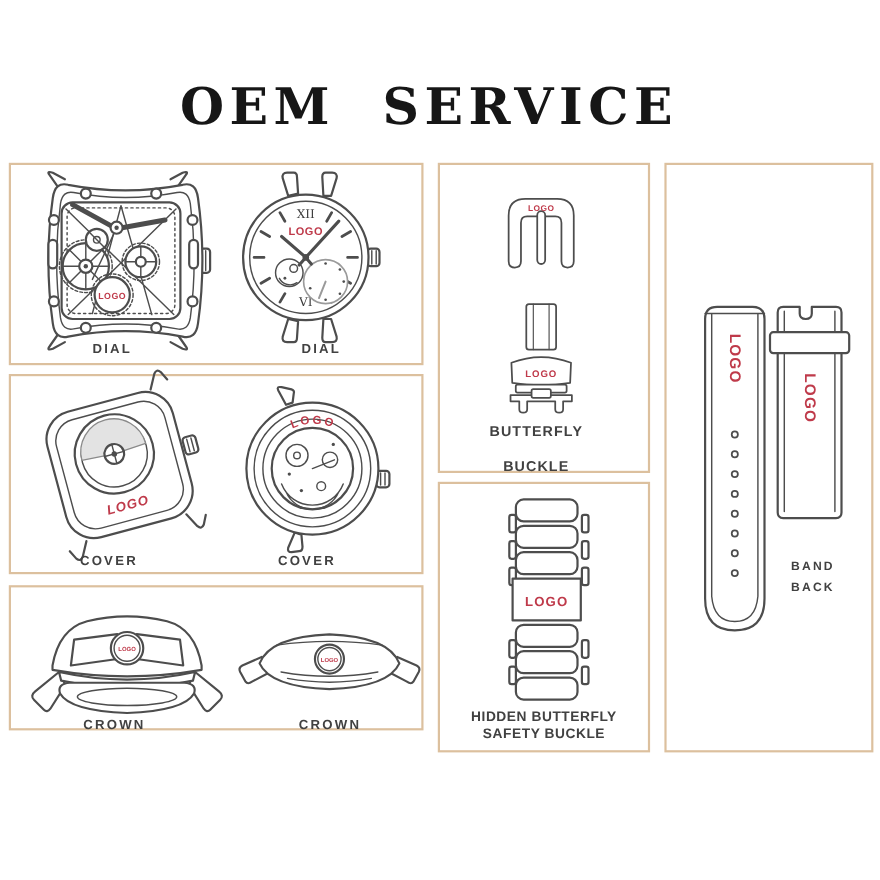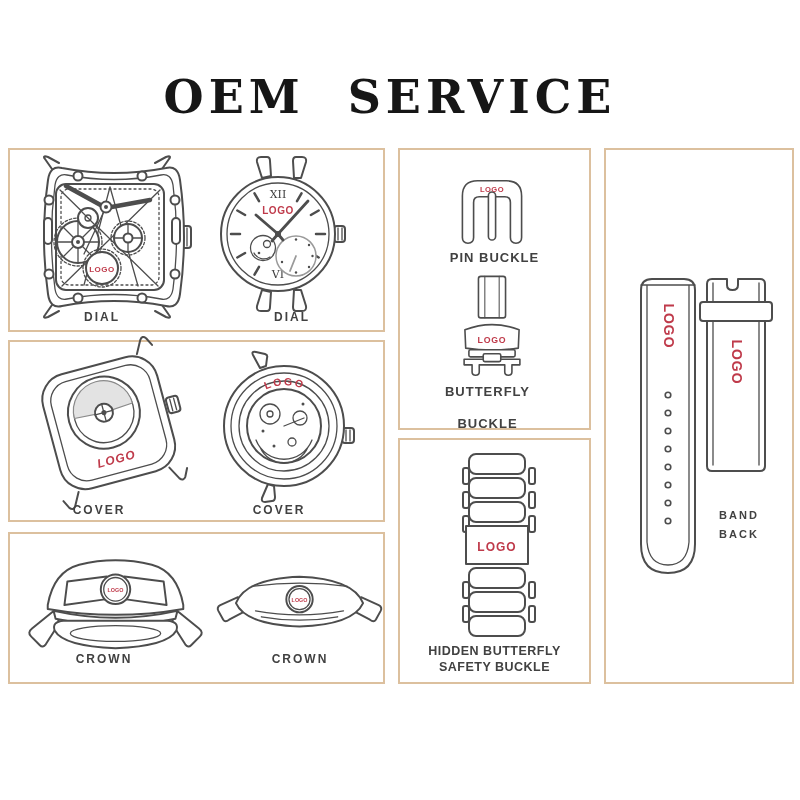--- a/index.html
+++ b/index.html
@@ -161,21 +161,21 @@
         <text class="logo-red" font-size="10.5" letter-spacing="2">
           <textPath href="#cArc" startOffset="52%" text-anchor="middle">LOGO</textPath>
         </text>
       </g>
     </svg>
 
     <div class="lbl lbl-lg" style="left:29px;top:161px;width:120px;">COVER</div>
     <div class="lbl lbl-lg" style="left:209px;top:161px;width:120px;">COVER</div>
   </div>
 
-  <div class="panel" style="left:8px;top:532px;width:377px;height:152px;">
+  <div class="panel" style="left:8px;top:532px;width:377px;height:132px;">
 
     <svg style="left:10px;top:16px;" width="192" height="110" viewBox="0 0 195 112">
       <g class="art">
         <path class="fw" d="M34,62 L12,80 Q7,84 11,88 L20,97 Q23,100 26,96 L40,74 Z"></path>
         <path class="fw" d="M160,62 L182,80 Q187,84 183,88 L174,97 Q171,100 168,96 L154,74 Z"></path>
         <path class="fw" d="M28,56 Q34,22 60,15 Q97,6 134,15 Q160,22 166,56 L166,60 Q97,72 28,60 Z"></path>
         <path class="fw" d="M48,32 L88,27 L88,50 L45,56 Z"></path>
         <path class="fw" d="M106,27 L146,32 L149,56 L106,50 Z"></path>
         <path class="fw" d="M34,62 Q97,76 160,62 L158,70 Q97,83 36,70 Z"></path>
         <path class="fw" d="M44,72 L150,72 Q162,73 159,82 Q150,98 97,100 Q44,98 35,82 Q32,73 44,72 Z"></path>
@@ -205,21 +205,20 @@
 
   <div class="panel" style="left:398px;top:148px;width:193px;height:282px;">
 
     <svg style="left:52px;top:22px;" width="80" height="76" viewBox="0 0 100 95">
       <g class="art">
         <path class="fw" d="M20,89 Q13,89 13,82 L13,30 Q13,11 32,11 L68,11 Q87,11 87,30 L87,82 Q87,89 80,89 Q73,89 73,82 L73,38 Q73,31 66,31 L34,31 Q27,31 27,38 L27,82 Q27,89 20,89 Z"></path>
         <rect class="fw" x="45.5" y="25" width="9" height="60" rx="4.5"></rect>
         <text class="logo-red" x="50" y="24.5" font-size="9.5" text-anchor="middle" letter-spacing="0.5">LOGO</text>
       </g>
     </svg>
-    <div class="lbl lbl-md" style="left:0px;top:100px;width:189px;">PIN BUCKLE</div>
 
     <svg style="left:48px;top:124px;" width="88" height="102" viewBox="0 0 110 128">
       <g class="art">
         <rect class="fw" x="38" y="3" width="34" height="52" rx="3"></rect>
         <path class="thin" d="M46,3 V55 M64,3 V55"></path>
         <path class="fw" d="M21,70 Q55,57 89,70 L88,93 Q55,98 22,93 Z"></path>
         <rect class="fw" x="26" y="95" width="58" height="9" rx="2"></rect>
         <path class="fw" d="M20,107 H90 V114 H80 V123 Q80,127 75.5,127 Q71,127 71,123 V114 H39 V123 Q39,127 34.5,127 Q30,127 30,123 V114 H20 Z"></path>
         <rect class="fw" x="44" y="100" width="22" height="10" rx="2"></rect>
         <text class="logo-red" x="55" y="86" font-size="11" text-anchor="middle" letter-spacing="1">LOGO</text>

